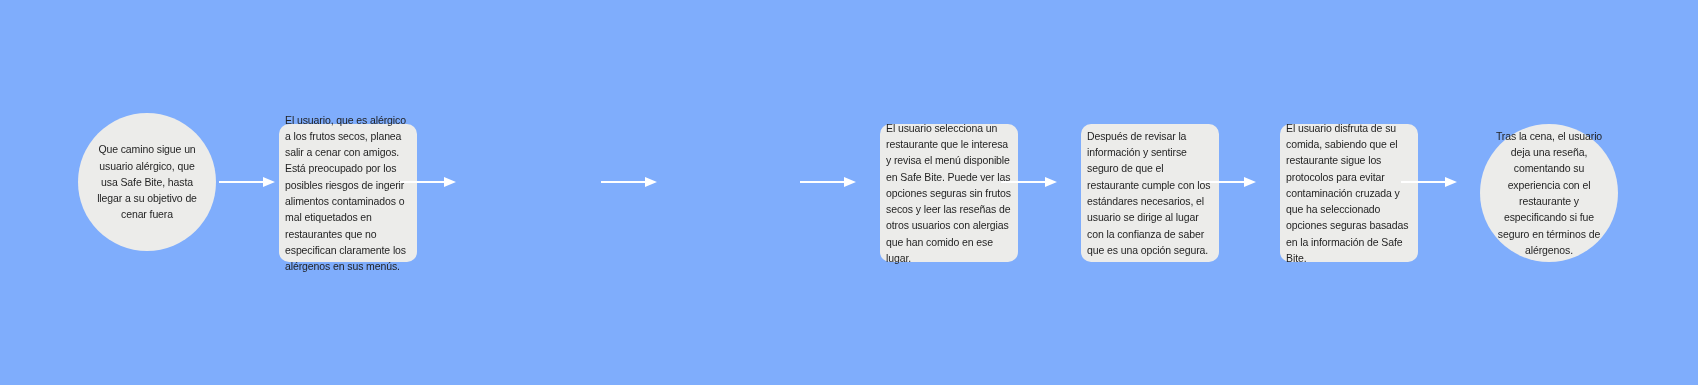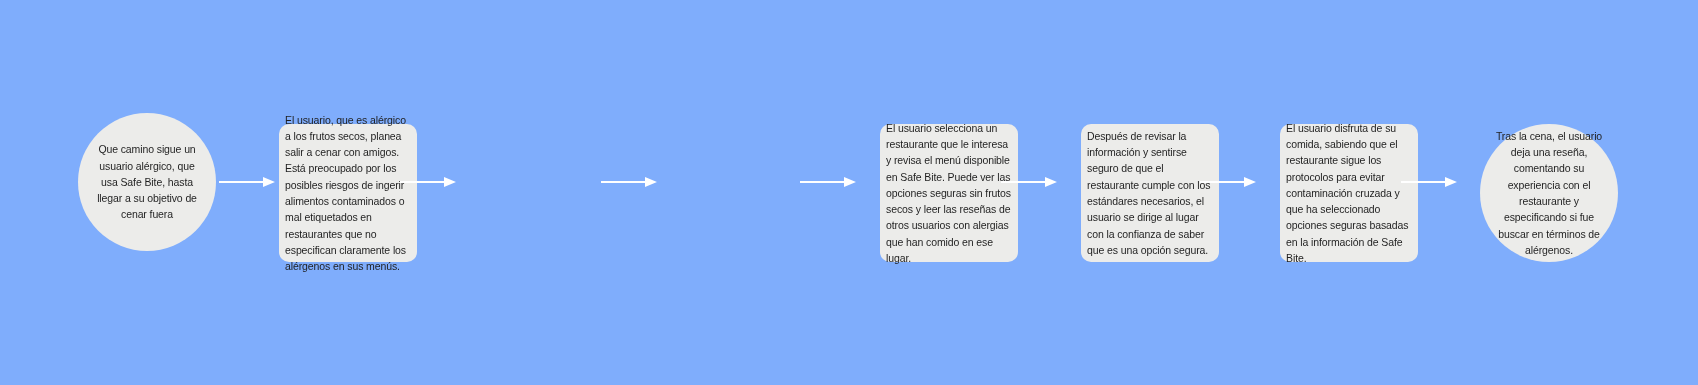--- a/index.html
+++ b/index.html
@@ -84,21 +84,21 @@
 
   <div class="node box" style="left:880px;">
     <div class="node-text">El usuario selecciona un restaurante que le interesa y revisa el menú disponible en Safe Bite. Puede ver las opciones seguras sin frutos secos y leer las reseñas de otros usuarios con alergias que han comido en ese lugar.</div>
   </div>
 
   <div class="node box" style="left:1280px;">
     <div class="node-text">El usuario disfruta de su comida, sabiendo que el restaurante sigue los protocolos para evitar contaminación cruzada y que ha seleccionado opciones seguras basadas en la información de Safe Bite.</div>
   </div>
 
   <div class="node circle" style="left:1480px; top:124px;">
-    <div class="node-text">Tras la cena, el usuario deja una reseña, comentando su experiencia con el restaurante y especificando si fue buscar en términos de alérgenos.</div>
+    <div class="node-text">Tras la cena, el usuario deja una reseña, comentando su experiencia con el restaurante y especificando si fue seguro en términos de alérgenos.</div>
   </div>
 
   <span class="arrow" style="left:219px; top:175px; width:56px;">
     <svg width="56" height="14" viewBox="0 0 56 14">
         <path d="M0 6 H44 V2 L56 7 L44 12 V8 H0 Z" fill="#FFFFFF"></path>
       </svg>
   </span>
   <span class="arrow" style="left:400px; top:175px; width:56px;">
     <svg width="56" height="14" viewBox="0 0 56 14">
         <path d="M0 6 H44 V2 L56 7 L44 12 V8 H0 Z" fill="#FFFFFF"></path>

